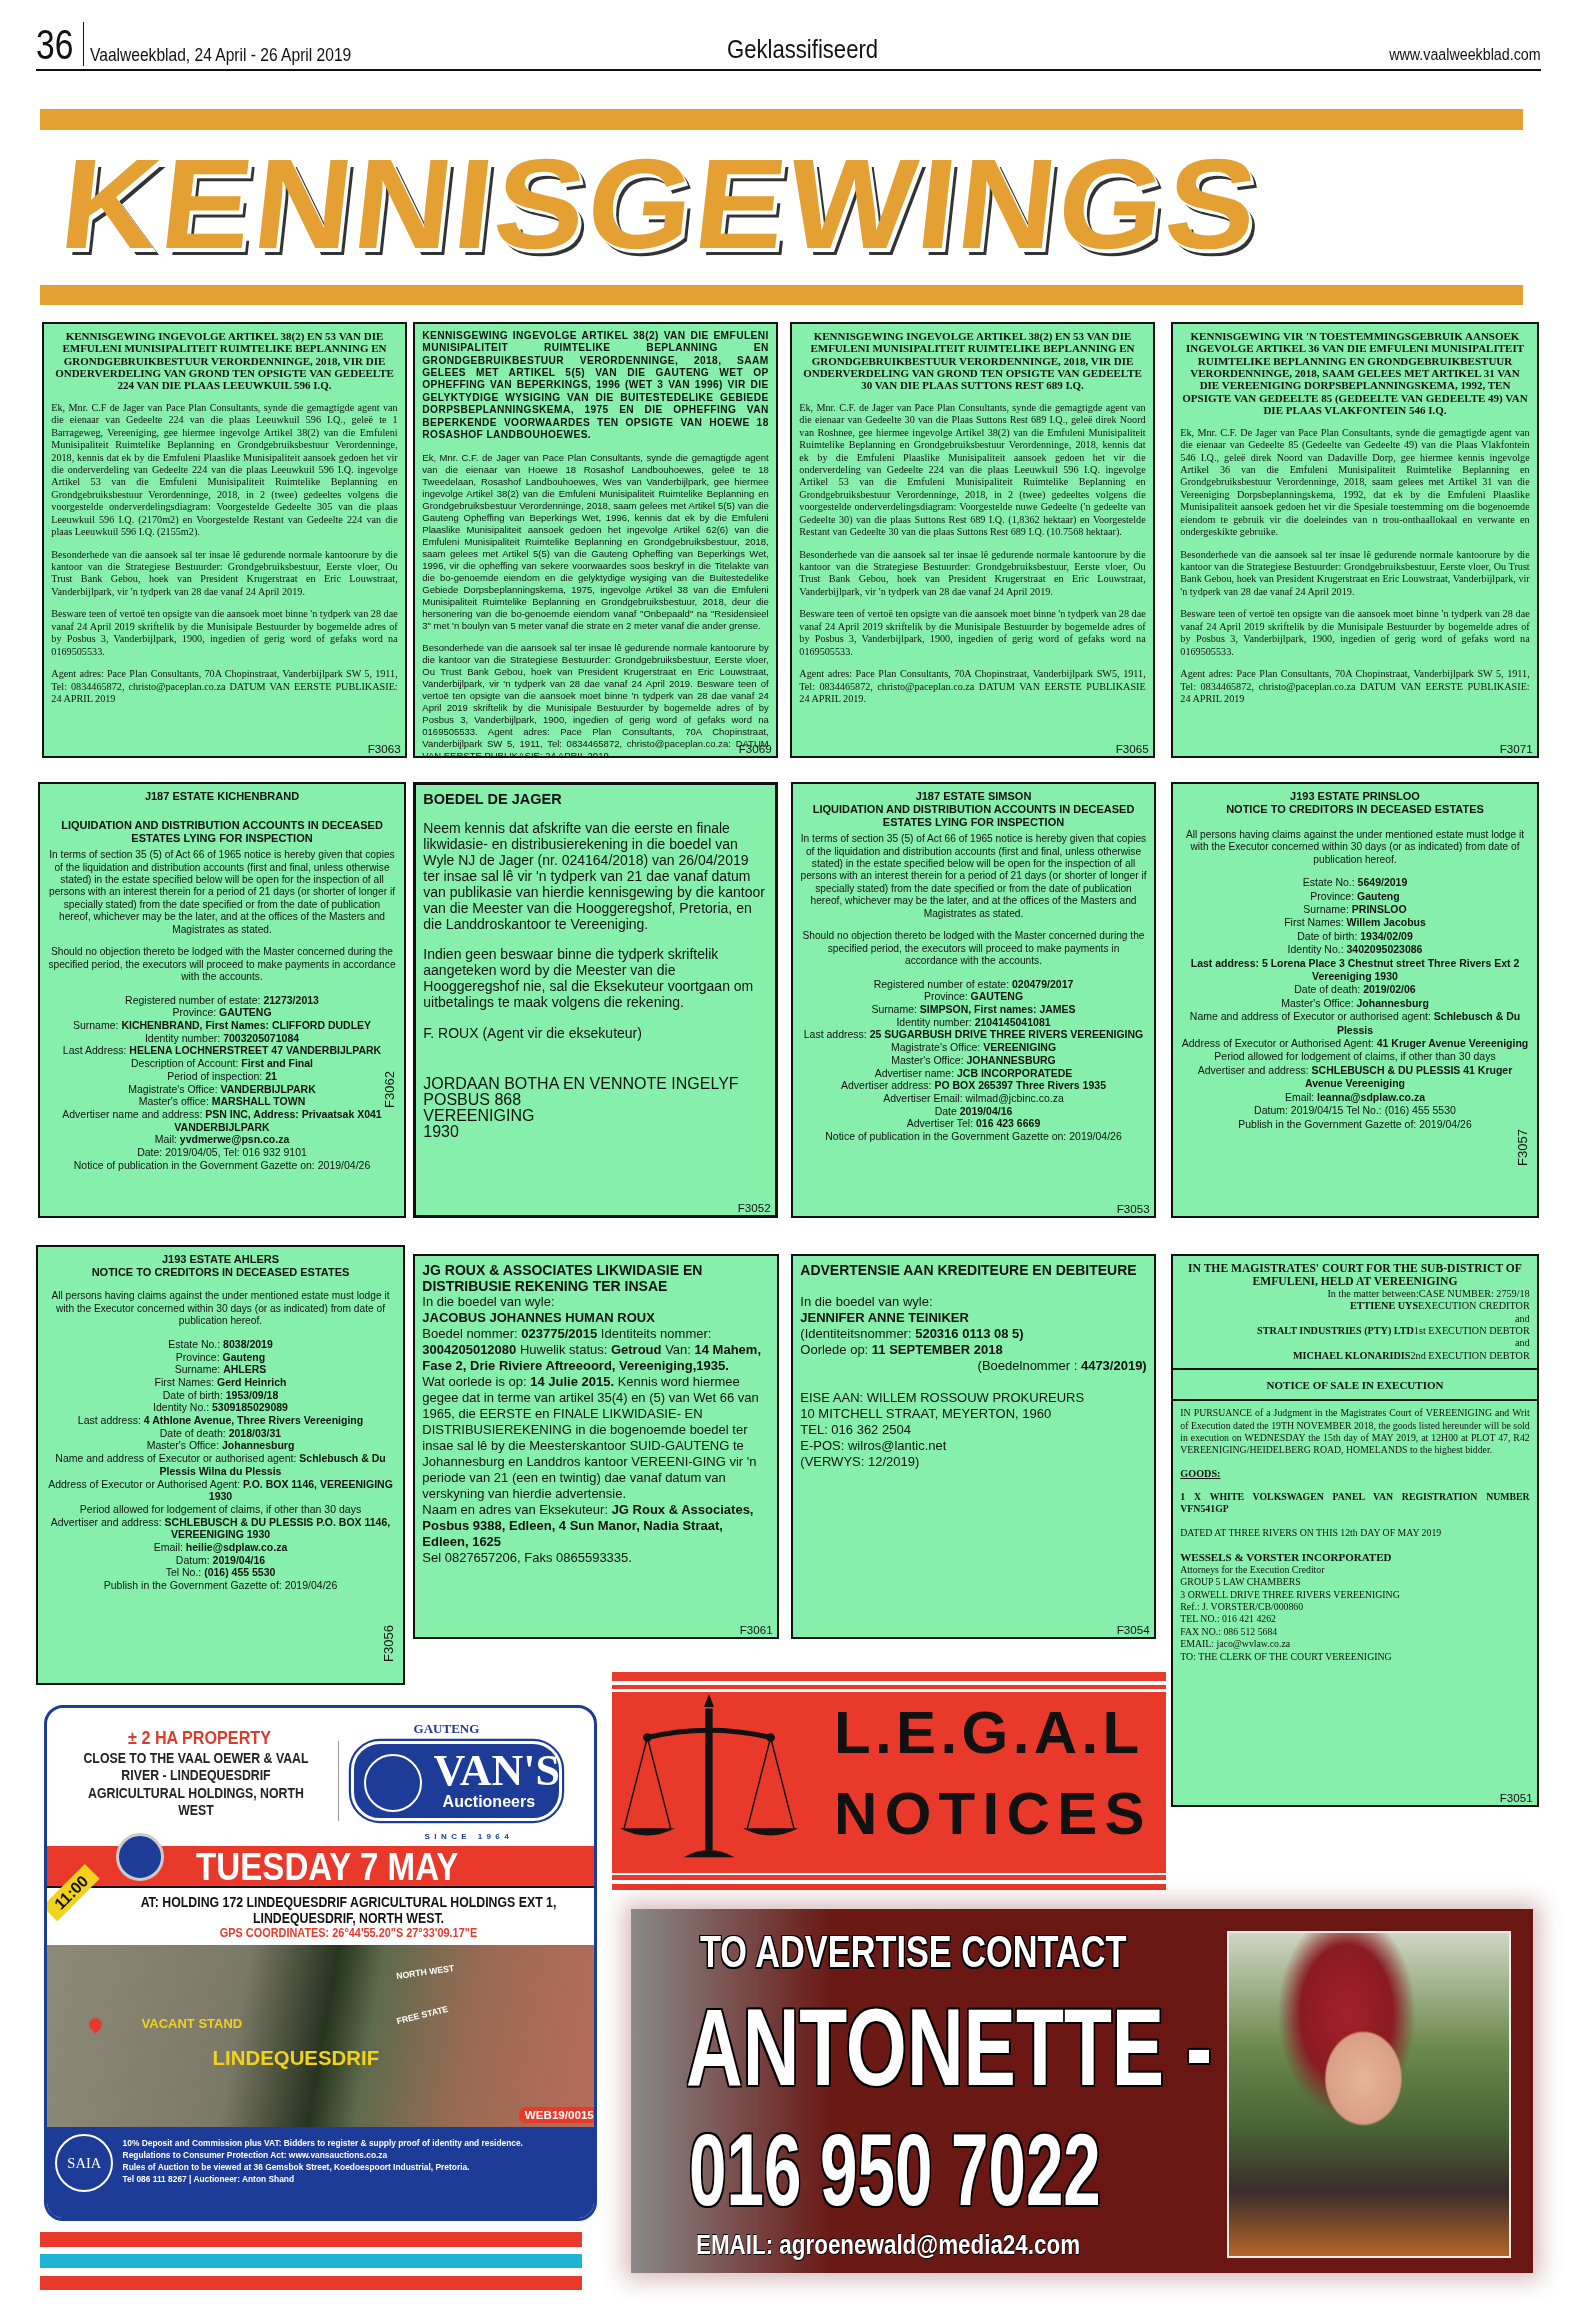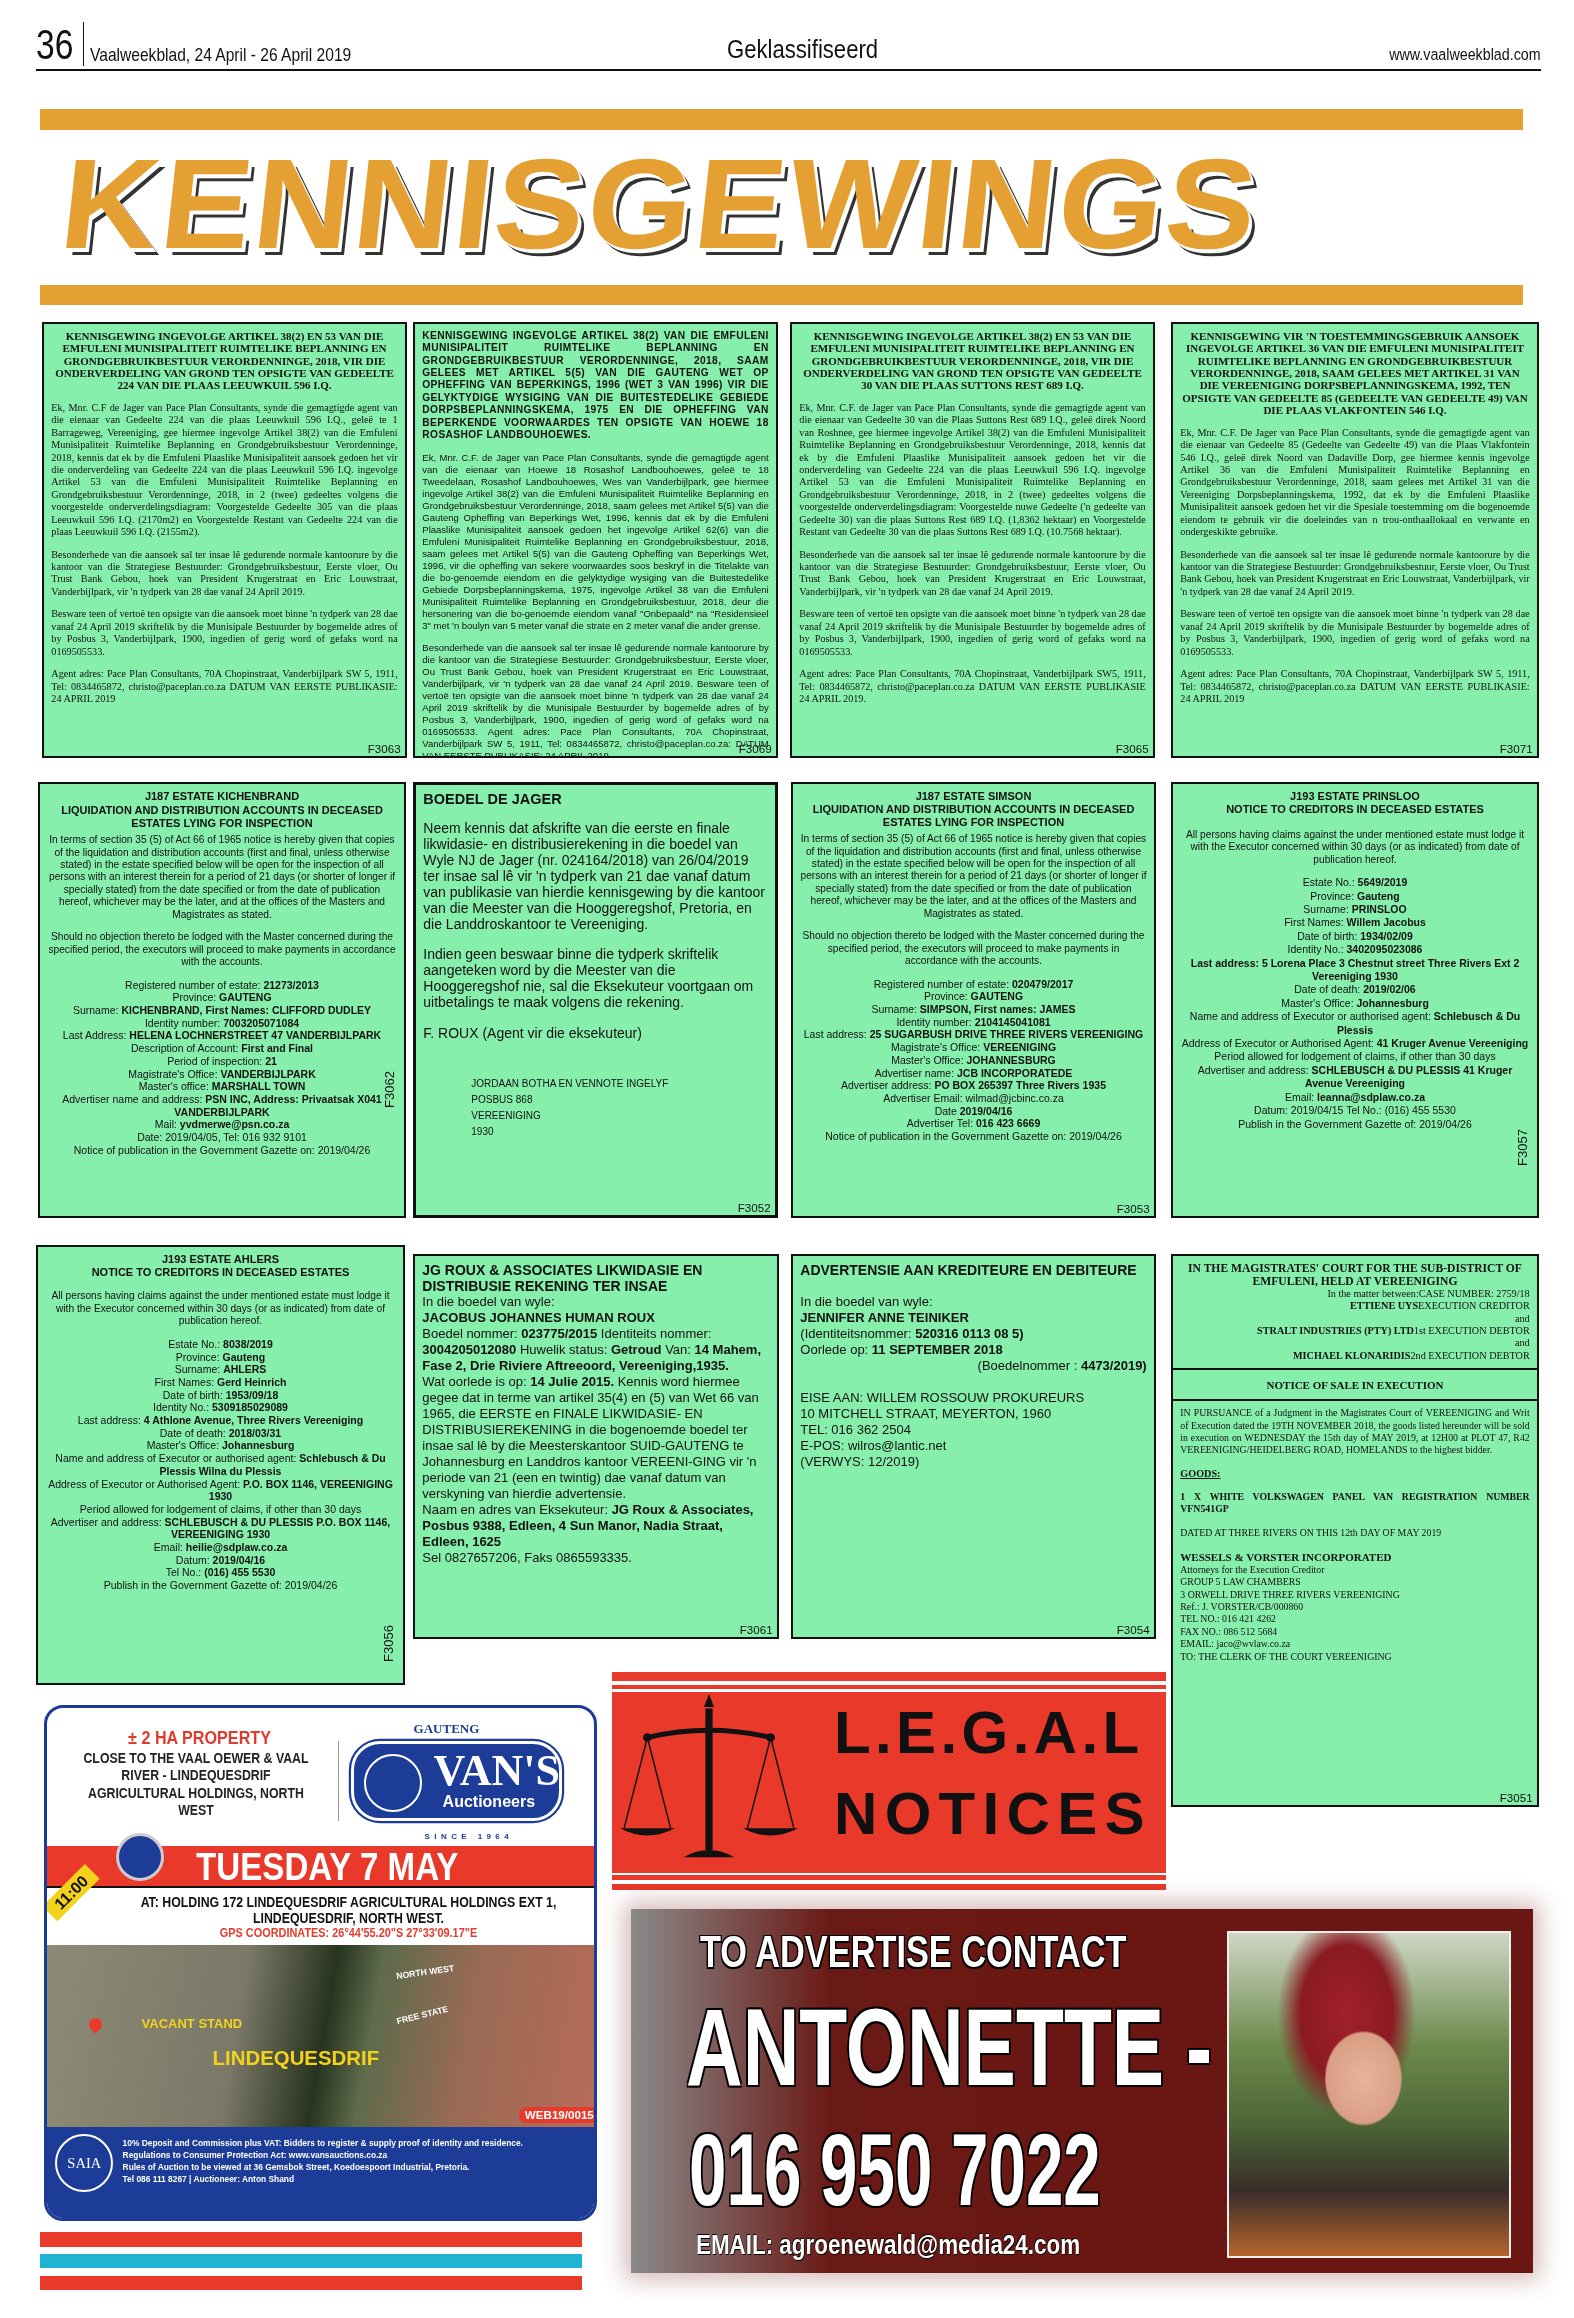--- a/index.html
+++ b/index.html
@@ -25,21 +25,21 @@
   .ref { position: absolute; right: 4.4px; bottom: 1.5px; font-size: 11.6px; font-family: "Liberation Sans", sans-serif; }
   .ref-vert { position: absolute; right: 7.3px; font-size: 13px; transform: rotate(-90deg); transform-origin: right bottom; font-family: "Liberation Sans", sans-serif; }
 
   .estate .head { font-family: "Liberation Sans", sans-serif; font-size: 11px; line-height: 13px; margin-bottom: 4.4px; }
   .estate p.intro { font-family: "Liberation Sans", sans-serif; font-size: 10.2px; line-height: 12.4px; text-align: center; margin-bottom: 10.2px; }
   .estate .fields { text-align: center; font-size: 10.5px; line-height: 12.7px; }
   .estate .fields div span.v { font-weight: bold; }
 
   .boedel .title { font-weight: bold; font-size: 14.5px; margin-bottom: 13px; }
   .boedel p { font-family: "Liberation Sans", sans-serif; font-size: 14px; line-height: 16px; text-align: left; margin-bottom: 14.5px; }
-  .boedel .addr { font-size: 10px; line-height: 16px; margin-left: 48px; }
+  .boedel .addr { font-size: 16px; line-height: 16px; }
 
   .roux .title, .advert .title { font-weight: bold; font-size: 14px; line-height: 16px; }
   .roux .body, .advert .body { font-family: "Liberation Sans", sans-serif; font-size: 13px; line-height: 16px; }
   .roux b, .advert b { font-weight: bold; }
 
   .court { font-family: "Liberation Serif", serif; }
   .court .chead { text-align: center; font-weight: bold; font-size: 11.6px; line-height: 13px; }
   .court .row { display: flex; justify-content: flex-end; font-size: 10.2px; line-height: 12.4px; }
   .court .row .l { font-weight: bold; }
   .court .rule { border-top: 2.2px solid #111; margin: 5.8px -7.3px; }
@@ -133,21 +133,21 @@
 <div class="notice" style="left:1171px; top:322px; width:368px; height:436px;">
   <div class="head">KENNISGEWING VIR 'N TOESTEMMINGSGEBRUIK AANSOEK INGEVOLGE ARTIKEL 36 VAN DIE EMFULENI MUNISIPALITEIT RUIMTELIKE BEPLANNING EN GRONDGEBRUIKBESTUUR VERORDENNINGE, 2018, SAAM GELEES MET ARTIKEL 31 VAN DIE VEREENIGING DORPSBEPLANNINGSKEMA, 1992, TEN OPSIGTE VAN GEDEELTE 85 (GEDEELTE VAN GEDEELTE 49) VAN DIE PLAAS VLAKFONTEIN 546 I.Q.</div>
   <p>Ek, Mnr. C.F. De Jager van Pace Plan Consultants, synde die gemagtigde agent van die eienaar van Gedeelte 85 (Gedeelte van Gedeelte 49) van die Plaas Vlakfontein 546 I.Q., geleë direk Noord van Dadaville Dorp, gee hiermee kennis ingevolge Artikel 36 van die Emfuleni Munisipaliteit Ruimtelike Beplanning en Grondgebruiksbestuur Verordenninge, 2018, saam gelees met Artikel 31 van die Vereeniging Dorpsbeplanningskema, 1992, dat ek by die Emfuleni Plaaslike Munisipaliteit aansoek gedoen het vir die Spesiale toestemming om die bogenoemde eiendom te gebruik vir die doeleindes van n trou-onthaallokaal en verwante en ondergeskikte gebruike.</p>
   <p>Besonderhede van die aansoek sal ter insae lê gedurende normale kantoorure by die kantoor van die Strategiese Bestuurder: Grondgebruiksbestuur, Eerste vloer, Ou Trust Bank Gebou, hoek van President Krugerstraat en Eric Louwstraat, Vanderbijlpark, vir 'n tydperk van 28 dae vanaf 24 April 2019.</p>
   <p>Besware teen of vertoë ten opsigte van die aansoek moet binne 'n tydperk van 28 dae vanaf 24 April 2019 skriftelik by die Munisipale Bestuurder by bogemelde adres of by Posbus 3, Vanderbijlpark, 1900, ingedien of gerig word of gefaks word na 0169505533.</p>
   <p>Agent adres: Pace Plan Consultants, 70A Chopinstraat, Vanderbijlpark SW 5, 1911, Tel: 0834465872, christo@paceplan.co.za DATUM VAN EERSTE PUBLIKASIE: 24 APRIL 2019</p>
   <span class="ref">F3071</span>
 </div>
 
 <div class="notice estate" style="left:38px; top:782px; width:368px; height:436px;">
-  <div class="head" style="margin-bottom:1px">J187 ESTATE  KICHENBRAND</div>
+  <div class="head" style="margin-bottom:16px">J187 ESTATE  KICHENBRAND</div>
   <div class="head">LIQUIDATION AND DISTRIBUTION ACCOUNTS IN DECEASED ESTATES LYING FOR INSPECTION</div>
   <p class="intro">In terms of section 35 (5) of Act 66 of 1965 notice is hereby given that copies of the liquidation and distribution accounts (first and final, unless otherwise stated) in the estate specified below will be open for the inspection of all persons with an interest therein for a period of 21 days (or shorter of longer if specially stated) from the date specified or from the date of publication hereof, whichever may be the later, and at the offices of the Masters and Magistrates as stated.</p>
   <p class="intro">Should no objection thereto be lodged with the Master concerned during the specified period, the executors will proceed to make payments in accordance with the accounts.</p>
   <div class="fields">
     <div><span>Registered number of estate: </span><span class="v">21273/2013</span></div>
     <div><span>Province: </span><span class="v">GAUTENG</span></div>
     <div><span>Surname: </span><span class="v">KICHENBRAND, First Names: CLIFFORD DUDLEY</span></div>
     <div><span>Identity number: </span><span class="v">7003205071084</span></div>
     <div><span>Last Address: </span><span class="v">HELENA LOCHNERSTREET 47 VANDERBIJLPARK</span></div>
     <div><span>Description of Account: </span><span class="v">First and Final</span></div>

